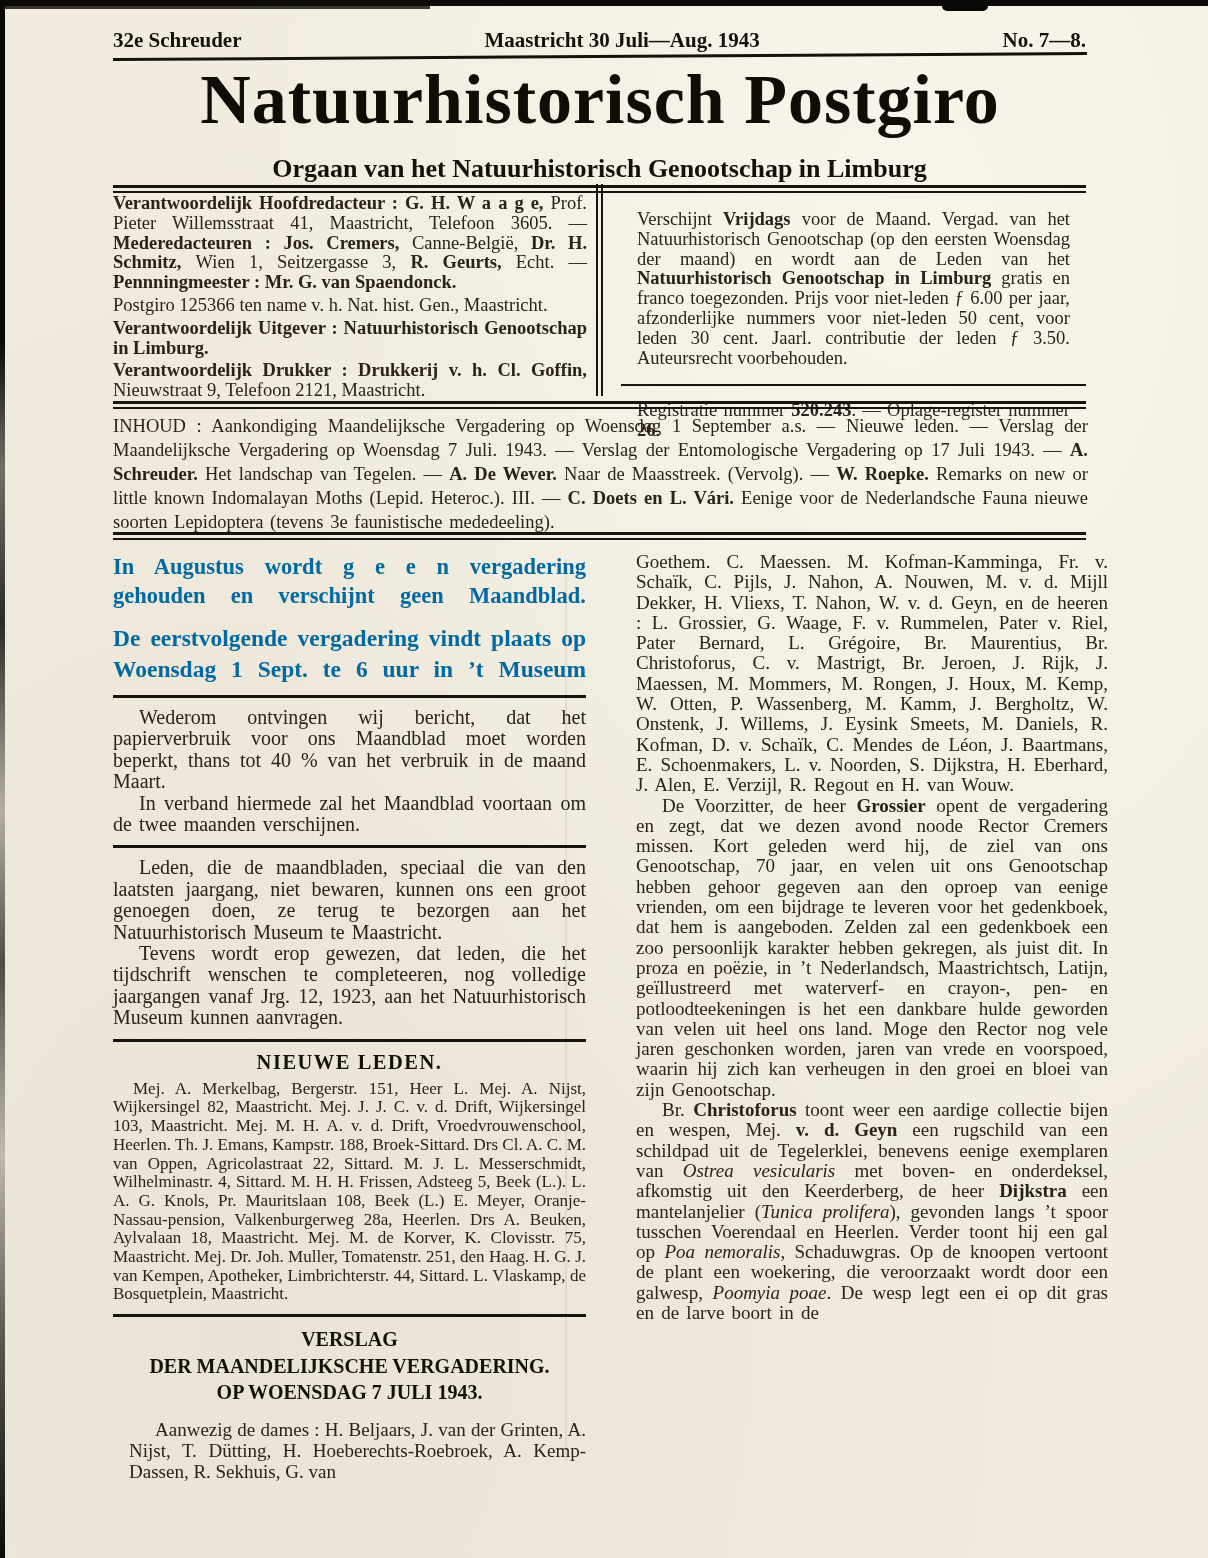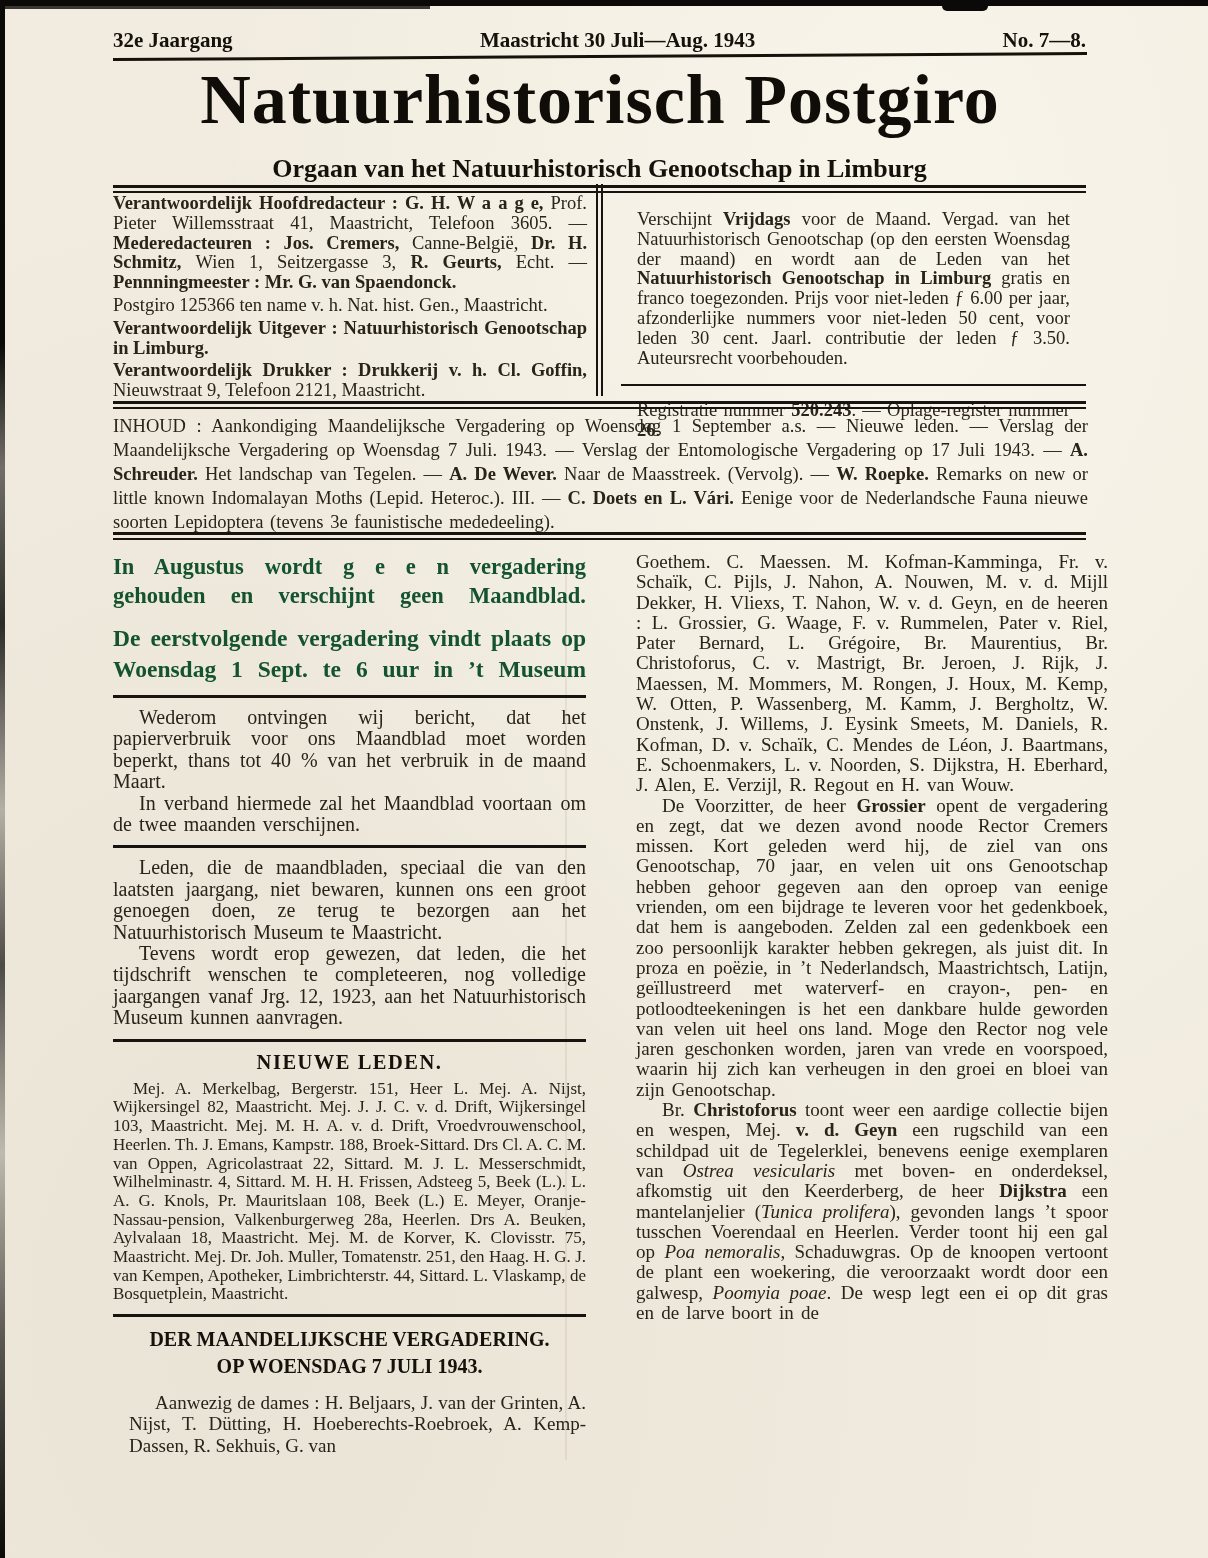--- a/index.html
+++ b/index.html
@@ -40,21 +40,21 @@
   .m-right p{margin:16px;}
   .m-rule{margin-top:13px;height:2px;background:#171310;}
   .m-right .reg{margin-top:15px;}
 
   .inhoud{position:absolute;top:414px;left:113px;width:975px;margin:0;font-size:18.5px;line-height:24px;text-align:justify;word-spacing:2px;}
 
   .col{position:absolute;top:552px;width:473px;}
   .col-left{left:113px;}
   .col-right{left:636px;width:472px;}
 
-  .notice{margin:0;font-weight:bold;text-align:justify;text-align-last:justify;color:#14532d;}
+  .notice{margin:0;font-weight:bold;text-align:justify;text-align-last:justify;color:#0369a1;}
   .n1{font-size:22.5px;line-height:29px;word-spacing:4px;}
   .n2{font-size:23.5px;line-height:31px;margin-top:13px;word-spacing:2px;}
   .crule{height:3px;background:#171310;margin:10px 0 9px 0;}
   .ital{margin:0;font-size:20px;line-height:21.4px;text-align:justify;word-spacing:2px;}
   .ind{text-indent:26px;}
   .sec-head{margin:8px 0 6px 0;text-align:center;font-size:20.5px;letter-spacing:1.5px;color:#15110b;}
   .members{margin:0;font-size:17px;line-height:18.7px;text-align:justify;text-indent:20px;}
   .verslag{margin-top:6px;text-align:center;font-weight:bold;font-size:20px;line-height:26.5px;color:#15110b;}
   .attend{margin:13px 0 0 16px;font-size:19px;line-height:21.3px;text-align:justify;}
 
@@ -65,21 +65,21 @@
 
 <div>
 
   <div class="edge-top"></div>
   <div class="edge-top2"></div>
   <div class="edge-blob"></div>
   <div class="edge-left"></div>
   <div class="crease"></div>
 
   <div class="header-row">
-    <span>32e Jaargang</span>
+    <span>32e Schreuder</span>
     <span>Maastricht 30 Juli—Aug. 1943</span>
     <span>No. 7—8.</span>
   </div>
   <div class="header-rule"></div>
 
   <div class="title">Natuurhistorisch Postgiro</div>
   <div class="subtitle">Orgaan van het Natuurhistorisch Genootschap in Limburg</div>
 
   <div class="dbl dbl-1"></div>
 
@@ -111,20 +111,21 @@
     <p class="ital ind">Wederom ontvingen wij bericht, dat het papierverbruik voor ons Maandblad moet worden beperkt, thans tot 40 % van het verbruik in de maand Maart.</p>
     <p class="ital ind">In verband hiermede zal het Maandblad voortaan om de twee maanden verschijnen.</p>
     <div class="crule"></div>
     <p class="ital ind">Leden, die de maandbladen, speciaal die van den laatsten jaargang, niet bewaren, kunnen ons een groot genoegen doen, ze terug te bezorgen aan het Natuurhistorisch Museum te Maastricht.</p>
     <p class="ital ind">Tevens wordt erop gewezen, dat leden, die het tijdschrift wenschen te completeeren, nog volledige jaargangen vanaf Jrg. 12, 1923, aan het Natuurhistorisch Museum kunnen aanvragen.</p>
     <div class="crule"></div>
     <h3 class="sec-head">NIEUWE LEDEN.</h3>
     <p class="members">Mej. A. Merkelbag, Bergerstr. 151, Heer L. Mej. A. Nijst, Wijkersingel 82, Maastricht. Mej. J. J. C. v. d. Drift, Wijkersingel 103, Maastricht. Mej. M. H. A. v. d. Drift, Vroedvrouwenschool, Heerlen. Th. J. Emans, Kampstr. 188, Broek-Sittard. Drs Cl. A. C. M. van Oppen, Agricolastraat 22, Sittard. M. J. L. Messerschmidt, Wilhelminastr. 4, Sittard. M. H. H. Frissen, Adsteeg 5, Beek (L.). L. A. G. Knols, Pr. Mauritslaan 108, Beek (L.) E. Meyer, Oranje-Nassau-pension, Valkenburgerweg 28a, Heerlen. Drs A. Beuken, Aylvalaan 18, Maastricht. Mej. M. de Korver, K. Clovisstr. 75, Maastricht. Mej. Dr. Joh. Muller, Tomatenstr. 251, den Haag. H. G. J. van Kempen, Apotheker, Limbrichterstr. 44, Sittard. L. Vlaskamp, de Bosquetplein, Maastricht.</p>
     <div class="crule"></div>
     <div class="verslag">
+      <div>VERSLAG</div>
       <div>DER MAANDELIJKSCHE VERGADERING.</div>
       <div>OP WOENSDAG 7 JULI 1943.</div>
     </div>
     <p class="attend ind">Aanwezig de dames : H. Beljaars, J. van der Grinten, A. Nijst, T. Dütting, H. Hoeberechts-Roebroek, A. Kemp-Dassen, R. Sekhuis, G. van</p>
   </div>
 
   <div class="col col-right">
     <p class="body-p"><span>Goethem. C. Maessen. M. Kofman-Kamminga, Fr. v. Schaïk, C. Pijls, J. Nahon, A. Nouwen, M. v. d. Mijll Dekker, H. Vliexs, T. Nahon, W. v. d. Geyn, en de heeren : L. Grossier, G. Waage, F. v. Rummelen, Pater v. Riel, Pater Bernard, L. Grégoire, Br. Maurentius, Br. Christoforus, C. v. Mastrigt, Br. Jeroen, J. Rijk, J. Maessen, M. Mommers, M. Rongen, J. Houx, M. Kemp, W. Otten, P. Wassenberg, M. Kamm, J. Bergholtz, W. Onstenk, J. Willems, J. Eysink Smeets, M. Daniels, R. Kofman, D. v. Schaïk, C. Mendes de Léon, J. Baartmans, E. Schoenmakers, L. v. Noorden, S. Dijkstra, H. Eberhard, J. Alen, E. Verzijl, R. Regout en H. van Wouw.</span></p>
     <p class="body-p ind"><span>De Voorzitter, de heer </span><span class="b">Grossier</span><span> opent de vergadering en zegt, dat we dezen avond noode Rector Cremers missen. Kort geleden werd hij, de ziel van ons Genootschap, 70 jaar, en velen uit ons Genootschap hebben gehoor gegeven aan den oproep van eenige vrienden, om een bijdrage te leveren voor het gedenkboek, dat hem is aangeboden. Zelden zal een gedenkboek een zoo persoonlijk karakter hebben gekregen, als juist dit. In proza en poëzie, in ’t Nederlandsch, Maastrichtsch, Latijn, geïllustreerd met waterverf- en crayon-, pen- en potloodteekeningen is het een dankbare hulde geworden van velen uit heel ons land. Moge den Rector nog vele jaren geschonken worden, jaren van vrede en voorspoed, waarin hij zich kan verheugen in den groei en bloei van zijn Genootschap.</span></p>
     <p class="body-p ind"><span>Br. </span><span class="b">Christoforus</span><span> toont weer een aardige collectie bijen en wespen, Mej. </span><span class="b">v. d. Geyn</span><span> een rugschild van een schildpad uit de Tegelerklei, benevens eenige exemplaren van </span><span class="i">Ostrea vesicularis</span><span> met boven- en onderdeksel, afkomstig uit den Keerderberg, de heer </span><span class="b">Dijkstra</span><span> een mantelanjelier (</span><span class="i">Tunica prolifera</span><span>), gevonden langs ’t spoor tusschen Voerendaal en Heerlen. Verder toont hij een gal op </span><span class="i">Poa nemoralis</span><span>, Schaduwgras. Op de knoopen vertoont de plant een woekering, die veroorzaakt wordt door een galwesp, </span><span class="i">Poomyia poae</span><span>. De wesp legt een ei op dit gras en de larve boort in de</span></p>

